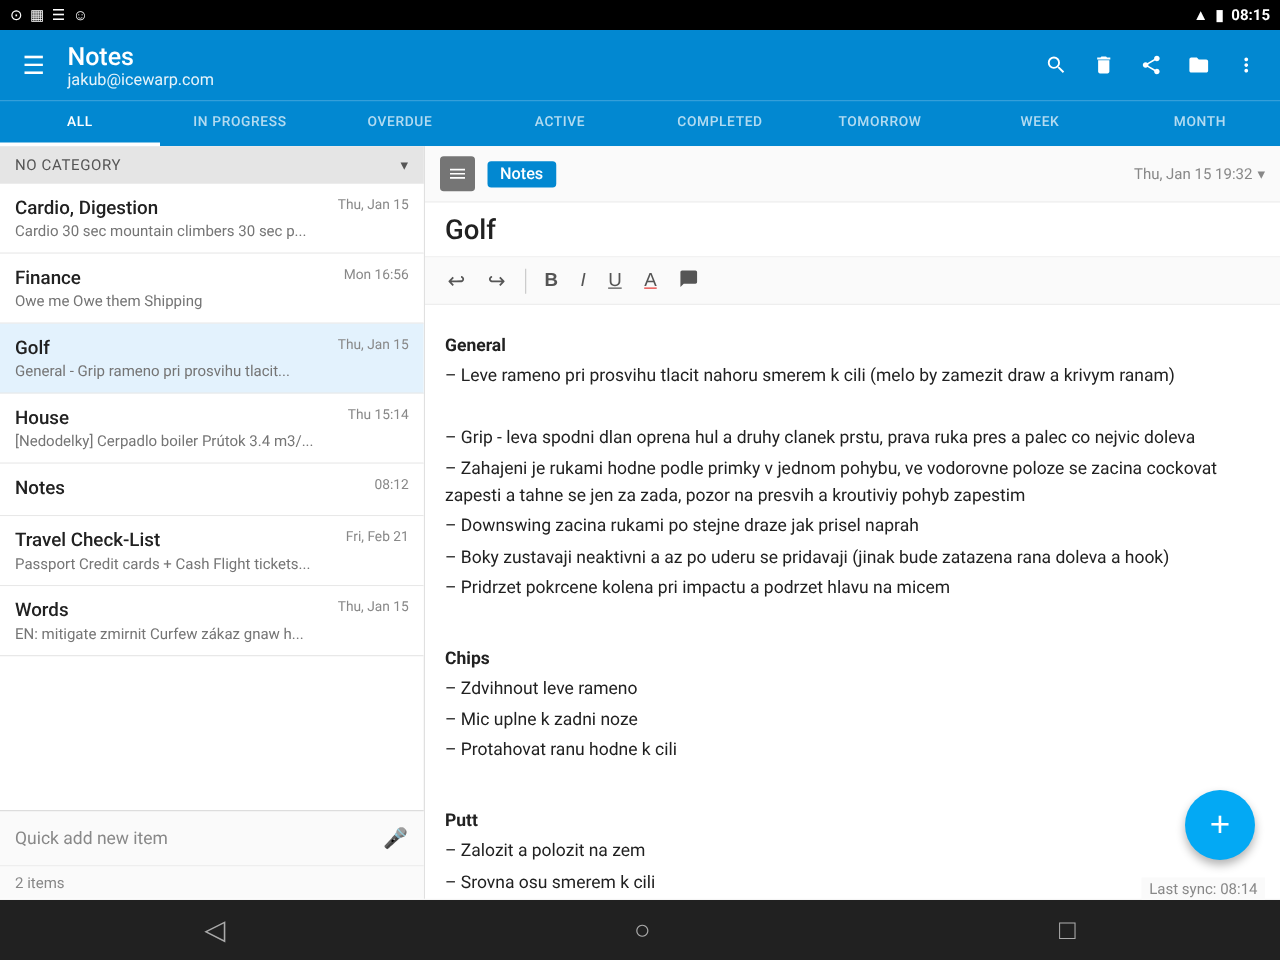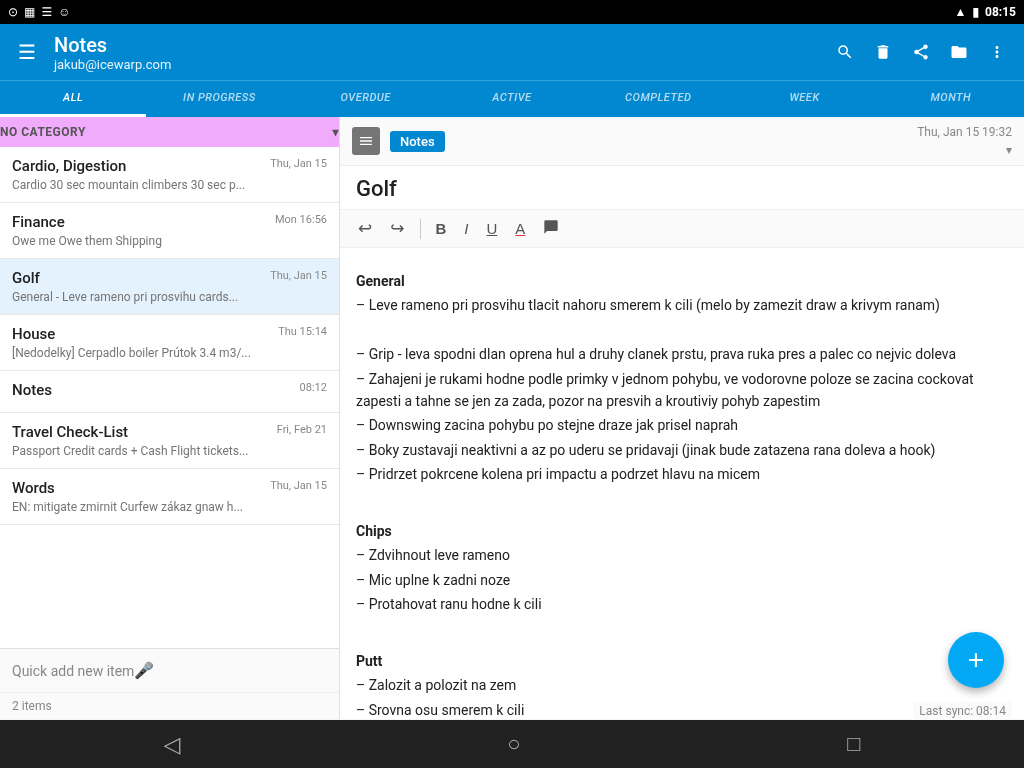--- a/index.html
+++ b/index.html
@@ -42,21 +42,20 @@
       display: flex; align-items: center; justify-content: center;
       border-radius: 50%;
     }
     .hamburger { font-size: 20px; }
 
     
     .tab-bar {
       background: #0288D1;
       display: flex;
       border-top: 1px solid rgba(255,255,255,0.2);
-      font-style: italic;
     }
     .tab {
       flex: 1;
       text-align: center;
       padding: 10px 4px;
       color: rgba(255,255,255,0.7);
       font-size: 11px;
       font-weight: 500;
       cursor: pointer;
       text-transform: uppercase;
@@ -77,24 +76,24 @@
     
     .left-panel {
       width: 340px;
       background: #fff;
       border-right: 1px solid #e0e0e0;
       display: flex;
       flex-direction: column;
     }
 
     .category-header {
-      background: #f0abfc;
-      padding: 8px 0;
+      background: #e5e5e5;
+      padding: 8px 12px;
       font-size: 12px;
-      font-weight: 700;
+      font-weight: 400;
       color: #555;
       display: flex;
       align-items: center;
       justify-content: space-between;
       text-transform: uppercase;
       letter-spacing: 0.5px;
     }
 
     .list-items { flex: 1; overflow-y: auto; }
 
@@ -116,20 +115,21 @@
     .list-item-title { font-size: 15px; font-weight: 500; color: #212121; }
     .list-item-date { font-size: 11px; color: #888; white-space: nowrap; margin-left: 6px; }
     .list-item-preview { font-size: 12px; color: #757575; white-space: nowrap; overflow: hidden; text-overflow: ellipsis; }
 
     .quick-add {
       padding: 12px;
       border-top: 1px solid #ddd;
       background: #fafafa;
       display: flex;
       align-items: center;
+      justify-content: space-between;
     }
     .quick-add-text { font-size: 14px; color: #888; }
 
     .item-count {
       padding: 6px 12px;
       font-size: 12px;
       color: #888;
       background: #fafafa;
       border-top: 1px solid #eee;
     }
@@ -159,21 +159,21 @@
       color: #fff; font-size: 13px;
     }
     .note-tab-label {
       background: #0288D1;
       color: #fff;
       padding: 3px 10px;
       border-radius: 3px;
       font-size: 13px;
       font-weight: 500;
     }
-    .note-date { font-size: 12px; color: #888; display: flex; align-items: flex-end; gap: 4px; flex-direction: column; }
+    .note-date { font-size: 12px; color: #888; display: flex; align-items: flex-end; gap: 4px; }
 
     .note-title-bar {
       padding: 10px 16px 8px;
       border-bottom: 1px solid #eee;
     }
     .note-title-text { font-size: 22px; font-weight: 500; color: #212121; }
 
     .note-toolbar {
       padding: 4px 12px;
       display: flex;
@@ -302,20 +302,21 @@
     </button>
   </div>
 </div>
 
 <div class="tab-bar">
   <div class="tab active">ALL</div>
   <div class="tab">IN PROGRESS</div>
   <div class="tab">OVERDUE</div>
   <div class="tab">ACTIVE</div>
   <div class="tab">COMPLETED</div>
+  <div class="tab">TOMORROW</div>
   <div class="tab">WEEK</div>
   <div class="tab">MONTH</div>
 </div>
 
 <div class="main-content">
 
   <div class="left-panel">
 
     <div class="category-header">
       <span>NO CATEGORY</span>
@@ -338,21 +339,21 @@
           <span class="list-item-date">Mon 16:56</span>
         </div>
         <div class="list-item-preview">Owe me  Owe them  Shipping</div>
       </div>
 
       <div class="list-item selected">
         <div class="list-item-header">
           <span class="list-item-title">Golf</span>
           <span class="list-item-date">Thu, Jan 15</span>
         </div>
-        <div class="list-item-preview">General - Leve rameno pri prosvihu cards...</div>
+        <div class="list-item-preview">General - Grip rameno pri prosvihu tlacit...</div>
       </div>
 
       <div class="list-item">
         <div class="list-item-header">
           <span class="list-item-title">House</span>
           <span class="list-item-date">Thu 15:14</span>
         </div>
         <div class="list-item-preview">[Nedodelky] Cerpadlo boiler Prútok 3.4 m3/...</div>
       </div>
 
@@ -424,21 +425,21 @@
           </svg>
       </button>
     </div>
 
     <div class="note-body">
       <div class="note-section-title">General</div>
       <div class="note-line">– Leve rameno pri prosvihu tlacit nahoru smerem k cili (melo by zamezit draw a krivym ranam)</div>
       <br>
       <div class="note-line">– Grip - leva spodni dlan oprena hul a druhy clanek prstu, prava ruka pres a palec co nejvic doleva</div>
       <div class="note-line">– Zahajeni je rukami hodne podle primky v jednom pohybu, ve vodorovne poloze se zacina cockovat zapesti a tahne se jen za zada, pozor na presvih a kroutiviy pohyb zapestim</div>
-      <div class="note-line">– Downswing zacina pohybu po stejne draze jak prisel naprah</div>
+      <div class="note-line">– Downswing zacina rukami po stejne draze jak prisel naprah</div>
       <div class="note-line">– Boky zustavaji neaktivni a az po uderu se pridavaji (jinak bude zatazena rana doleva a hook)</div>
       <div class="note-line">– Pridrzet pokrcene kolena pri impactu a podrzet hlavu na micem</div>
       <br>
       <div class="note-section-title">Chips</div>
       <div class="note-line">– Zdvihnout leve rameno</div>
       <div class="note-line">– Mic uplne k zadni noze</div>
       <div class="note-line">– Protahovat ranu hodne k cili</div>
       <br>
       <div class="note-section-title">Putt</div>
       <div class="note-line">– Zalozit a polozit na zem</div>

